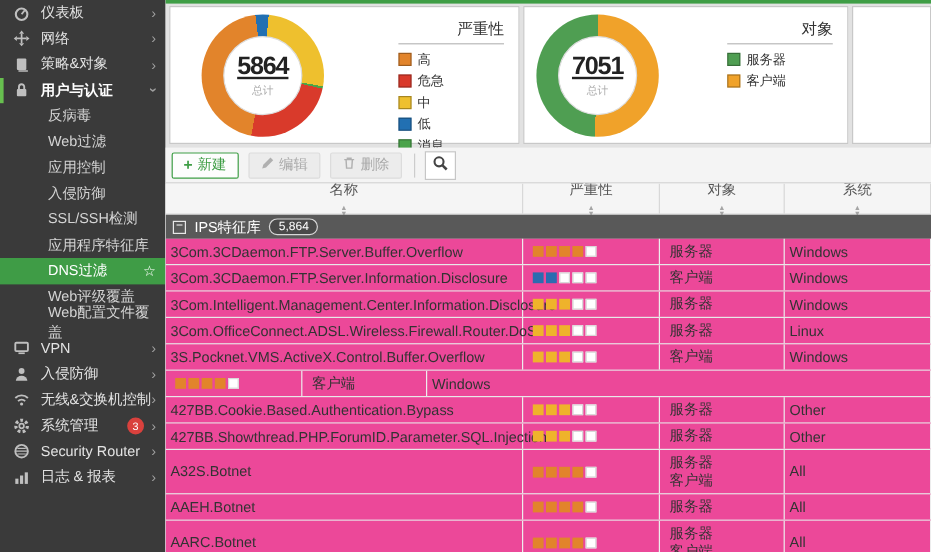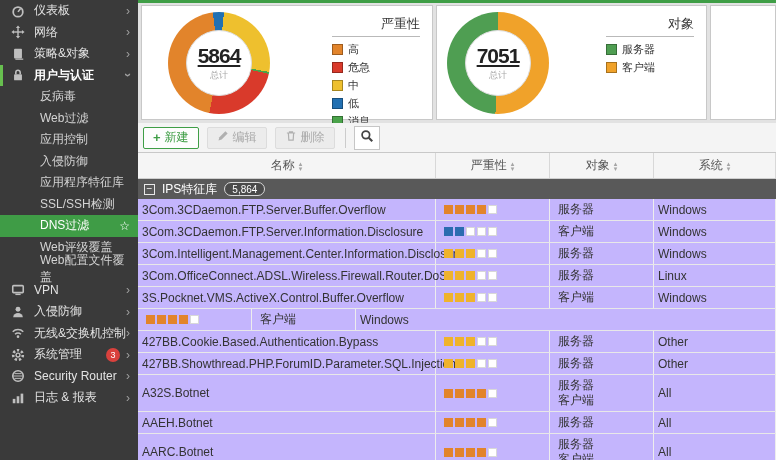--- a/index.html
+++ b/index.html
@@ -58,33 +58,33 @@
   .search input{width:234px;height:24px;box-sizing:border-box;border:1px solid #c6c6c6;border-right:none;
     padding:0 8px;font-size:12px;background:#fff;outline:none;color:#333;font-family:inherit;}
   .search input::placeholder{color:#999;}
   .search button{width:26px;height:24px;box-sizing:border-box;border:1px solid #c6c6c6;background:#fff;
     display:flex;align-items:center;justify-content:center;cursor:pointer;padding:0;}
 
   
   .table{flex:1;background:#fff;overflow:hidden;display:flex;flex-direction:column;font-size:12px;}
   .thead{display:flex;height:25px;background:#f5f5f5;border-bottom:1px solid #cfcfcf;color:#555;flex-shrink:0;}
   .th{display:flex;align-items:center;justify-content:center;gap:4px;border-right:1px solid #d8d8d8;
-    box-sizing:border-box;cursor:pointer;}
+    box-sizing:border-box;cursor:pointer;flex-direction:column;}
   .sort-icon{display:flex;flex-direction:column;color:#a5a5a5;font-size:7px;line-height:5px;}
   .c-name{width:298px;}
   .c-sev{width:114px;}
   .c-target{width:104px;}
   .c-os{flex:1;}
   .group-row{height:20px;background:#595959;color:#fff;display:flex;align-items:center;
     padding-left:6px;gap:7px;flex-shrink:0;cursor:pointer;}
   .collapse-box{width:11px;height:11px;box-sizing:border-box;border:1px solid #e8e8e8;display:flex;
     align-items:center;justify-content:center;font-size:10px;line-height:1;color:#fff;}
   .count-pill{background:#4a4a4a;border:1px solid #d8d8d8;border-radius:9px;padding:0 7px;font-size:10px;
     height:14px;display:flex;align-items:center;box-sizing:border-box;}
-  .row{display:flex;border-bottom:1px solid #e8e8e8;background:#c4b5fd;cursor:pointer;text-align:right;}
+  .row{display:flex;border-bottom:1px solid #e8e8e8;background:#ec4899;cursor:pointer;text-align:right;}
   .cell{border-right:1px solid #ededed;box-sizing:border-box;display:flex;align-items:center;
     min-height:21px;padding:3px 4px;color:#333;}
   .cell.c-name{padding-left:4px;}
   .cell.c-sev{padding-left:8px;}
   .cell.c-target{flex-direction:column;align-items:flex-start;justify-content:center;padding-left:8px;line-height:15px;}
   .cell.c-os{padding-left:4px;}
   .sev-block{width:9px;height:9px;margin-right:2px;box-sizing:border-box;flex-shrink:0;}
   .sev-empty{background:#fff;border:1px solid #d8d8d8;}
 </style>
 </head>
@@ -148,24 +148,24 @@
           <div class="sub-item">
             <span>Web过滤</span>
           </div>
           <div class="sub-item">
             <span>应用控制</span>
           </div>
           <div class="sub-item">
             <span>入侵防御</span>
           </div>
           <div class="sub-item">
+            <span>SSL/SSH检测</span>
+          </div>
+          <div class="sub-item">
             <span>应用程序特征库</span>
-          </div>
-          <div class="sub-item">
-            <span>SSL/SSH检测</span>
           </div>
           <div class="sub-item selected">
             <span>DNS过滤</span>
             <span class="star">☆</span>
           </div>
           <div class="sub-item">
             <span>Web评级覆盖</span>
           </div>
           <div class="sub-item">
             <span>Web配置文件覆盖</span>

